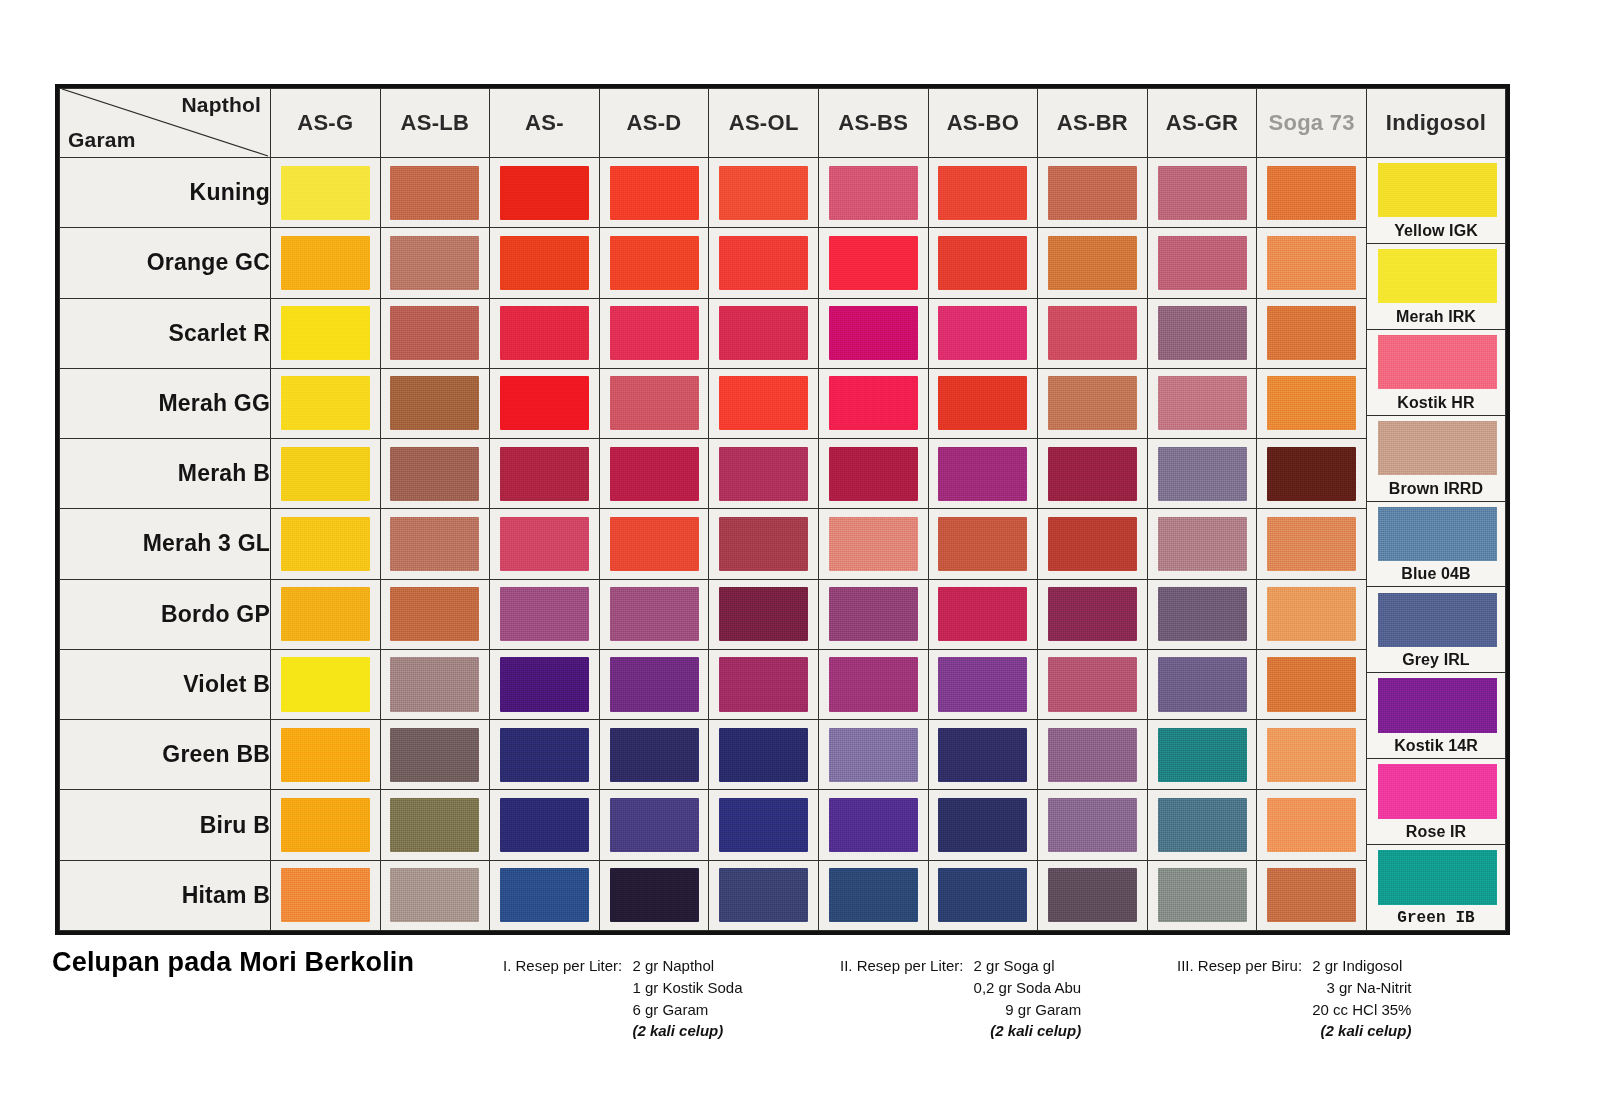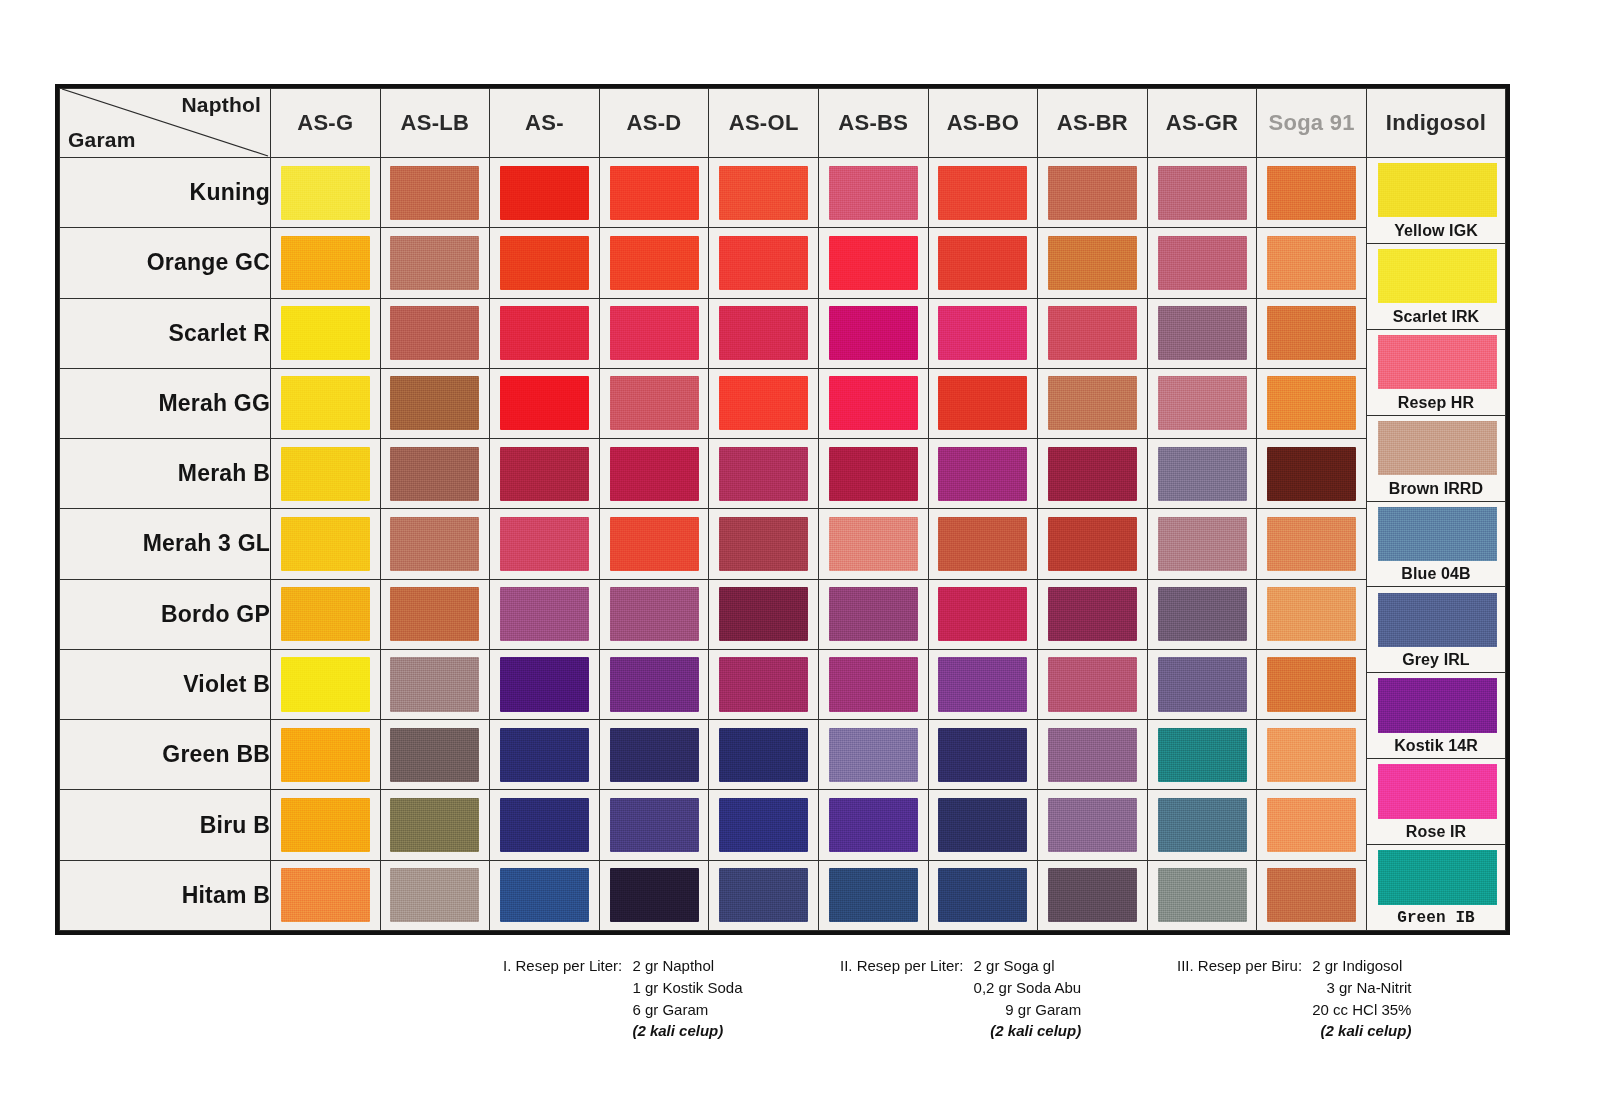--- a/index.html
+++ b/index.html
@@ -172,21 +172,21 @@
           </th>
           <th class="colhead">AS-G</th>
           <th class="colhead">AS-LB</th>
           <th class="colhead">AS-</th>
           <th class="colhead">AS-D</th>
           <th class="colhead">AS-OL</th>
           <th class="colhead">AS-BS</th>
           <th class="colhead">AS-BO</th>
           <th class="colhead">AS-BR</th>
           <th class="colhead">AS-GR</th>
-          <th class="colhead faded">Soga 91</th>
+          <th class="colhead faded">Soga 73</th>
           <th class="colhead indigo-col">Indigosol</th>
         </tr>
       </thead>
       <tbody id="grid-body">
           <tr>
             <td class="rowlabel">Kuning</td>
             <td class="swcell">
               <div class="sw" style="background: rgb(245, 229, 58);"></div>
             </td>
             <td class="swcell">
@@ -217,25 +217,25 @@
               <div class="sw" style="background: rgb(224, 114, 54);"></div>
             </td>
             <td class="indigo-col" rowspan="11">
               <div class="indigo-stack">
                 <div class="indigo-item">
                   <div class="indigo-sw" style="background: rgb(242, 222, 40);"></div>
                   <div class="indigo-label">Yellow IGK</div>
                 </div>
                 <div class="indigo-item">
                   <div class="indigo-sw" style="background: rgb(244, 230, 46);"></div>
-                  <div class="indigo-label">Scarlet IRK</div>
+                  <div class="indigo-label">Merah IRK</div>
                 </div>
                 <div class="indigo-item">
                   <div class="indigo-sw" style="background: rgb(242, 101, 123);"></div>
-                  <div class="indigo-label">Resep HR</div>
+                  <div class="indigo-label">Kostik HR</div>
                 </div>
                 <div class="indigo-item">
                   <div class="indigo-sw" style="background: rgb(199, 157, 136);"></div>
                   <div class="indigo-label">Brown IRRD</div>
                 </div>
                 <div class="indigo-item">
                   <div class="indigo-sw" style="background: rgb(91, 127, 163);"></div>
                   <div class="indigo-label">Blue 04B</div>
                 </div>
                 <div class="indigo-item">
@@ -584,20 +584,21 @@
               <div class="sw" style="background: rgb(129, 138, 133);"></div>
             </td>
             <td class="swcell">
               <div class="sw" style="background: rgb(197, 106, 67);"></div>
             </td>
           </tr>
         </tbody>
     </table>
   </div>
 
+  <div class="caption">Celupan pada Mori Berkolin</div>
 
   <div class="recipe" id="recipe1">
     <span class="rtitle">I. Resep per Liter:</span>
     <span class="rlines">
       <span class="rline">2 gr Napthol</span>
       <span class="rline">1 gr Kostik Soda</span>
       <span class="rline">6 gr Garam</span>
       <span class="rnote">(2 kali celup)</span>
     </span>
   </div>

